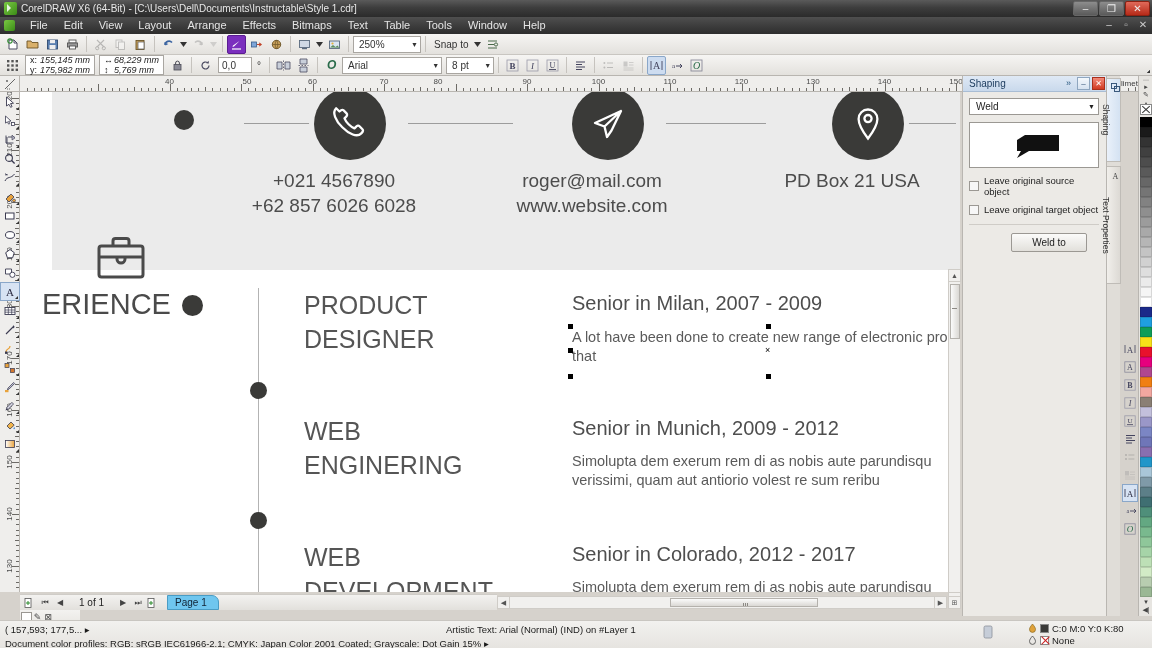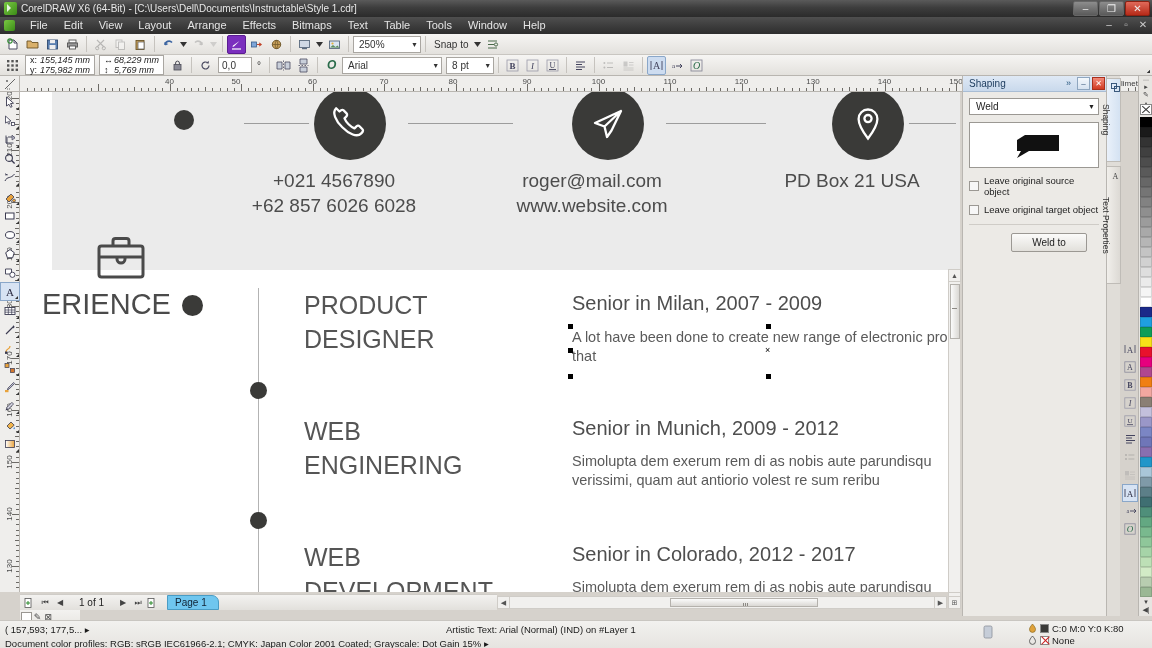--- a/index.html
+++ b/index.html
@@ -645,21 +645,21 @@
       <span class="tick" style="left: 149.5px; height: 7px;"></span>
       <span class="tick" style="left: 156.65px; height: 3px;"></span>
       <span class="tick" style="left: 163.8px; height: 3px;"></span>
       <span class="tick" style="left: 170.95px; height: 3px;"></span>
       <span class="tick" style="left: 178.1px; height: 3px;"></span>
       <span class="tick" style="left: 185.25px; height: 4px;"></span>
       <span class="tick" style="left: 192.4px; height: 3px;"></span>
       <span class="tick" style="left: 199.55px; height: 3px;"></span>
       <span class="tick" style="left: 206.7px; height: 3px;"></span>
       <span class="tick" style="left: 213.85px; height: 3px;"></span>
-      <span class="lbl" style="left: 216px;">50</span>
+      <span class="lbl" style="left: 227px;">50</span>
       <span class="tick" style="left: 221px; height: 7px;"></span>
       <span class="tick" style="left: 228.15px; height: 3px;"></span>
       <span class="tick" style="left: 235.3px; height: 3px;"></span>
       <span class="tick" style="left: 242.45px; height: 3px;"></span>
       <span class="tick" style="left: 249.6px; height: 3px;"></span>
       <span class="tick" style="left: 256.75px; height: 4px;"></span>
       <span class="tick" style="left: 263.9px; height: 3px;"></span>
       <span class="tick" style="left: 271.05px; height: 3px;"></span>
       <span class="tick" style="left: 278.2px; height: 3px;"></span>
       <span class="tick" style="left: 285.35px; height: 3px;"></span>
@@ -678,21 +678,21 @@
       <span class="tick" style="left: 364px; height: 7px;"></span>
       <span class="tick" style="left: 371.15px; height: 3px;"></span>
       <span class="tick" style="left: 378.3px; height: 3px;"></span>
       <span class="tick" style="left: 385.45px; height: 3px;"></span>
       <span class="tick" style="left: 392.6px; height: 3px;"></span>
       <span class="tick" style="left: 399.75px; height: 4px;"></span>
       <span class="tick" style="left: 406.9px; height: 3px;"></span>
       <span class="tick" style="left: 414.05px; height: 3px;"></span>
       <span class="tick" style="left: 421.2px; height: 3px;"></span>
       <span class="tick" style="left: 428.35px; height: 3px;"></span>
-      <span class="lbl" style="left: 433px;">80</span>
+      <span class="lbl" style="left: 418px;">80</span>
       <span class="tick" style="left: 435.5px; height: 7px;"></span>
       <span class="tick" style="left: 442.65px; height: 3px;"></span>
       <span class="tick" style="left: 449.8px; height: 3px;"></span>
       <span class="tick" style="left: 456.95px; height: 3px;"></span>
       <span class="tick" style="left: 464.1px; height: 3px;"></span>
       <span class="tick" style="left: 471.25px; height: 4px;"></span>
       <span class="tick" style="left: 478.4px; height: 3px;"></span>
       <span class="tick" style="left: 485.55px; height: 3px;"></span>
       <span class="tick" style="left: 492.7px; height: 3px;"></span>
       <span class="tick" style="left: 499.85px; height: 3px;"></span>

